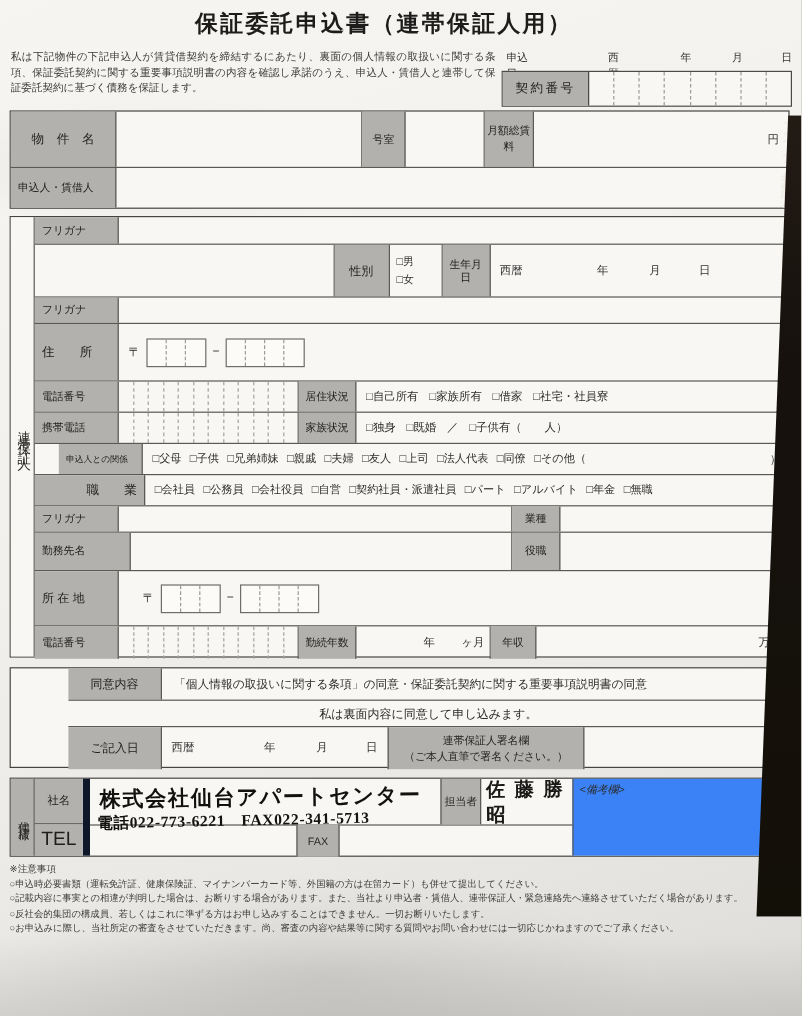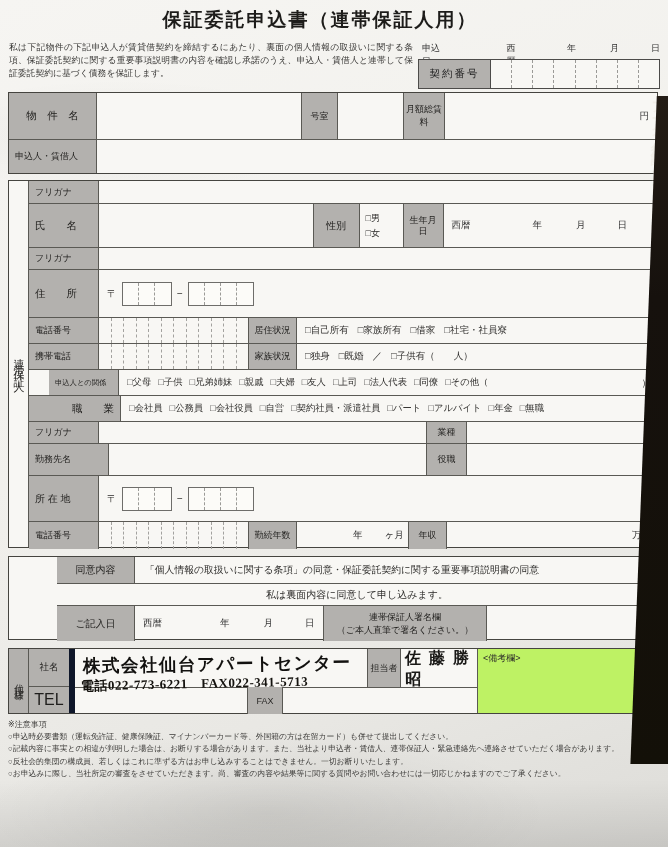--- a/index.html
+++ b/index.html
@@ -123,21 +123,22 @@
     transform:rotate(-0.6deg);
   }
   .faxcell {
     position:absolute; left:172px; top:38px; width:36px; height:27px;
     background:#b3b1ae; border-left:1px solid #5a5954; border-right:1px solid #5a5954;
     display:flex; align-items:center; justify-content:center; font-size:9px;
   }
   .remarks {
     position:absolute; right:0; top:0; bottom:0; width:180px;
     border-left:1px solid #5a5954; padding:3px 5px; font-size:9px; color:#2c2b29;
-    background:#bef264;
+    background:#3b82f6;
+    font-style:italic;
   }
   .stamp1 {
     position:absolute; left:8px; top:3px; white-space:nowrap;
     font-family:"Liberation Serif","DejaVu Serif",serif;
     font-size:17.5px; font-weight:bold; letter-spacing:1.5px; color:#12110f;
     transform:rotate(-0.8deg); z-index:3;
   }
   .stamp2 {
     position:absolute; left:6px; top:26px; white-space:nowrap;
     font-family:"Liberation Serif","DejaVu Serif",serif;
@@ -215,21 +216,20 @@
     <span class="vtext">連帯保証人</span>
   </div>
   <div class="rows">
 
     <div class="row" style="height:22px;">
       <div class="lab p smalllab" style="width:70px;">フリガナ</div>
       <div class="fill nob"></div>
     </div>
 
     <div class="row" style="height:44px;">
-      <div class="lab p" style="width:70px; font-size:10.5px;">氏　　名</div>
       <div class="cell fill"></div>
       <div class="lab c cell" style="width:46px; font-size:10px;">性別</div>
       <div class="cell" style="width:44px;">
         <div class="opts stack" style="height:100%;">
 
         <span class="opt">□男</span>
             <span class="opt">□女</span>
           </div>
       </div>
       <div class="lab c cell" style="width:40px; font-size:9px; line-height:1.15; padding:2px; text-align:center;">生年月日</div>
@@ -358,21 +358,21 @@
       <div class="nob" style="width:190px;"></div>
     </div>
 
     <div class="row" style="height:32px;">
       <div class="lab p smalllab" style="width:80px;">勤務先名</div>
       <div class="cell fill"></div>
       <div class="lab c cell smalllab" style="width:40px;">役職</div>
       <div class="nob" style="width:190px;"></div>
     </div>
 
-    <div class="row" style="height:46px;">
+    <div class="row" style="height:46px;gap:12px;">
       <div class="lab p" style="width:70px; font-size:10px;">所 在 地</div>
       <div class="fill nob postal">
         <span>〒</span>
         <span class="pbox">
             <i></i>
             <i></i>
             <i></i>
           </span>
         <span>−</span>
         <span class="pbox">

